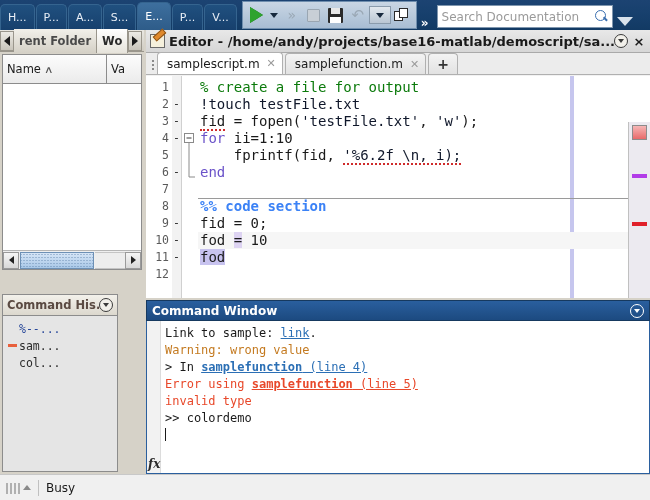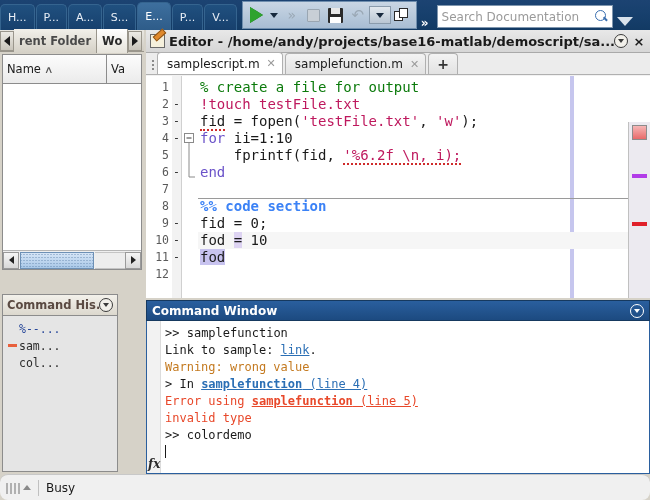--- a/index.html
+++ b/index.html
@@ -196,21 +196,21 @@
     width:10px; background:#f2f2f2; border-right:1px solid #d0d0d0; padding-top:3px; flex:0 0 auto;
     font-family:"DejaVu Sans Mono","Liberation Mono",monospace; font-size:11.5px; color:#3a3a3a; text-align:center;
   }
   .markcol .ln { height:17px; line-height:17px; }
   .foldcol { width:16px; background:#ffffff; padding-top:3px; flex:0 0 auto; position:relative; }
   .codearea { flex:1; background:#ffffff; padding-top:3px; position:relative; overflow:hidden;
               font-family:"DejaVu Sans Mono","Liberation Mono",monospace; font-size:14px; }
   .cl { height:17px; line-height:17px; white-space:pre; padding-left:2px; position:relative; }
   .cl.hl { background:#f6f6f6; }
   .c-cmt { color:#0b7a0b; }
-  .c-str { color:#be185d; }
+  .c-str { color:#0f172a; }
   .c-kw  { color:#6a52c9; }
   .c-sec { color:#3b82f6; font-weight:bold; }
   .c-pln { color:#1a1a1a; }
   .sel-hl { background:#c8c3ef; }
   .eq-hl  { background:#ddd3f2; }
   .squig { border-bottom:2px dotted #cf2b2b; }
 
   .sect-div { position:absolute; left:0; right:0; height:1px; background:#9a9a9a; }
   .margin-guide { position:absolute; top:0; bottom:0; width:4px; background:#c6c6ee; }
 
@@ -248,21 +248,21 @@
   .o-err  { color:#e8482a; }
   .o-link { color:#2b6fb5; text-decoration:underline; }
   .o-errlink { color:#e8482a; text-decoration:underline; font-weight:bold; }
   .o-bold { font-weight:bold; }
   .caret { display:inline-block; width:1px; height:13px; background:#1a1a1a; vertical-align:-2px; }
 
   
   .statusbar {
     position:absolute; left:0; bottom:0; width:650px; height:26px;
     background:#f0f0f0; border-top:1px solid #c8c8c8;
-    display:flex; align-items:center; padding-left:6px;border-radius:8px;
+    display:flex; align-items:center; padding-left:6px;
   }
   .sgrip { width:16px;height:12px; display:flex; gap:2px; align-items:flex-end; flex:0 0 auto; }
   .sgrip i { width:2px; background:#b0b0b0; display:block; }
   .sgrip i:nth-child(1){height:11px;} .sgrip i:nth-child(2){height:11px;}
   .sgrip i:nth-child(3){height:11px;} .sgrip i:nth-child(4){height:11px;}
   .sgrip-tri { width:0;height:0;border-left:4px solid transparent;border-right:4px solid transparent;border-bottom:5px solid #8a8a8a;margin-left:1px; }
   .sdiv { width:1px; height:16px; background:#c0c0c0; margin:0 7px; }
   .status-txt { font-size:12px; color:#1a1a1a; }
 </style>
 </head>
@@ -498,21 +498,20 @@
   <div class="cmd-panel">
     <div class="cmd-head">
       <div class="cmd-title">Command Window</div>
       <div class="circ-dd light"></div>
     </div>
     <div class="cmd-body">
       <div class="cmd-left">
         <div class="fx">fx</div>
       </div>
       <div class="cmd-text">
-        <div class="ol"><span class="o-norm">&gt;&gt; </span><span class="o-norm">samplefunction</span></div>
         <div class="ol"><span class="o-norm">Link to sample: </span><span class="o-link">link</span><span class="o-norm">.</span></div>
         <div class="ol"><span class="o-warn">Warning: wrong value</span></div>
         <div class="ol"><span class="o-norm">&gt; In </span><span class="o-link o-bold">samplefunction</span><span class="o-link"> (line 4)</span></div>
         <div class="ol"><span class="o-err">Error using </span><span class="o-errlink">samplefunction</span><span class="o-errlink" style="font-weight:normal"> (line 5)</span></div>
         <div class="ol"><span class="o-err">invalid type</span></div>
         <div class="ol"><span class="o-norm">&gt;&gt; </span><span class="o-norm">colordemo</span></div>
         <div class="ol"><span class="caret"></span></div>
       </div>
     </div>
   </div>

